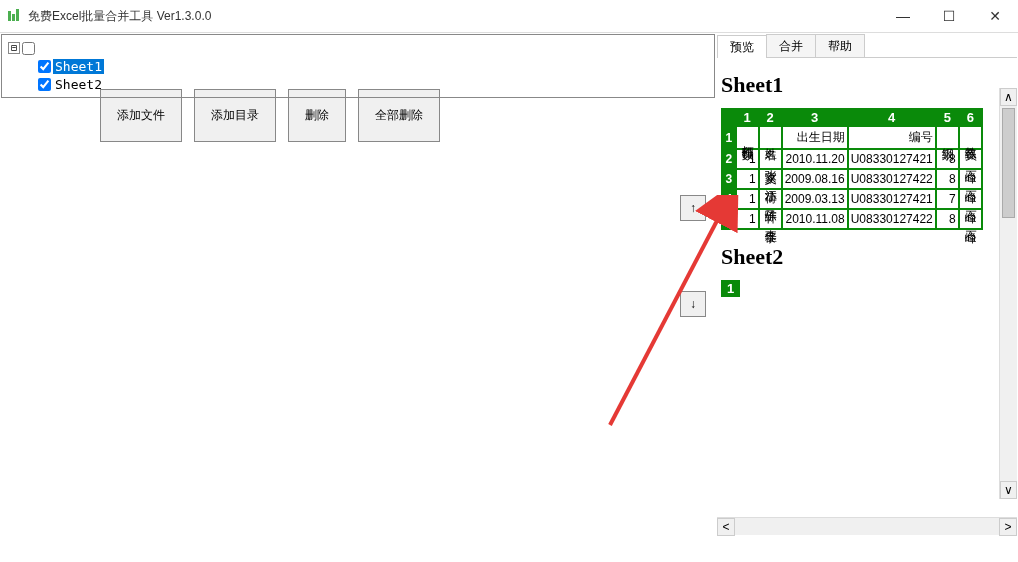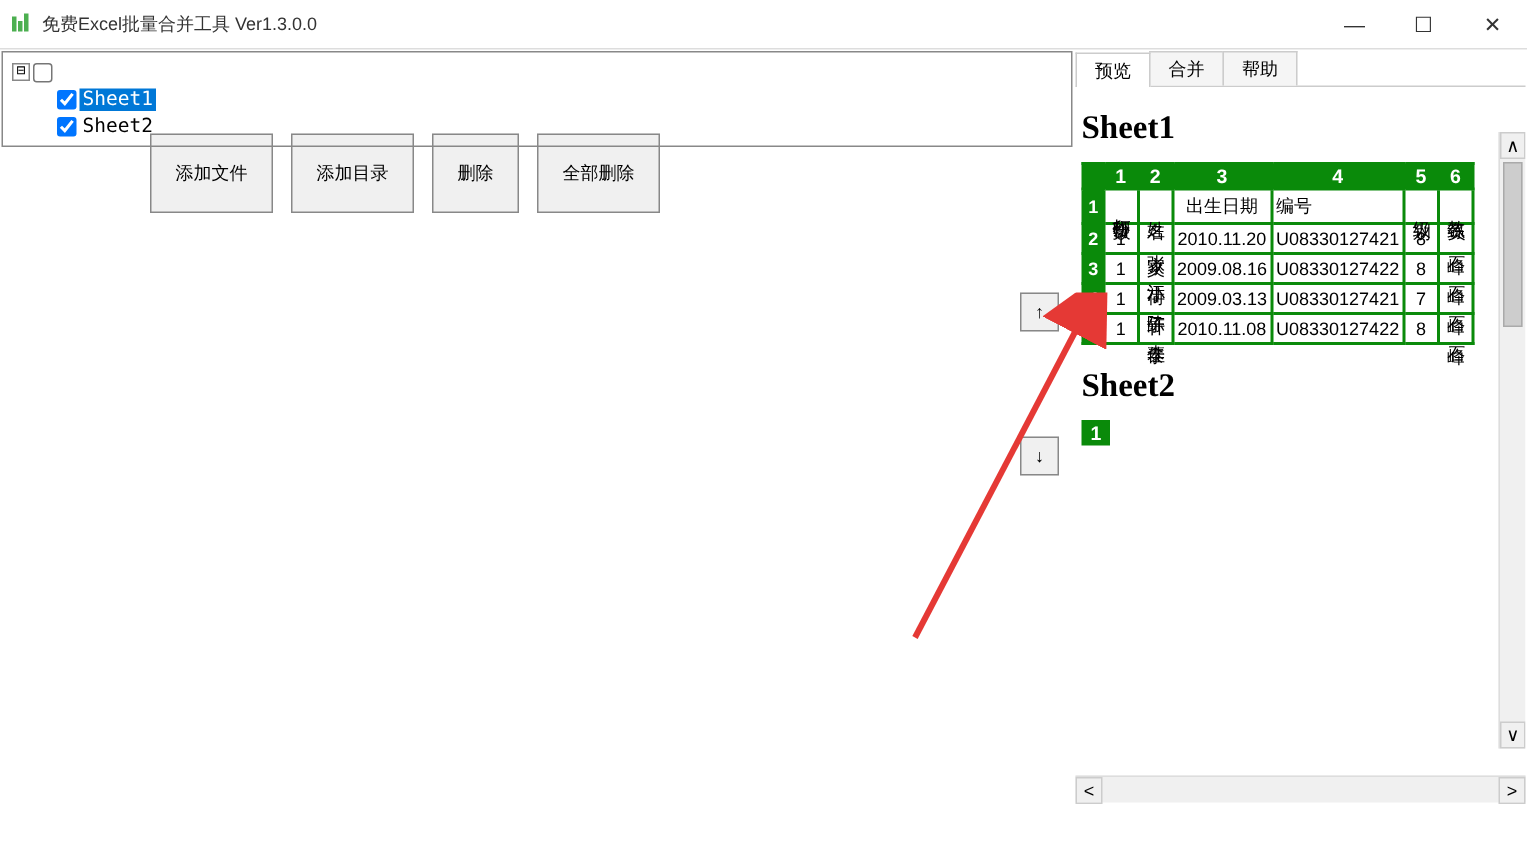--- a/index.html
+++ b/index.html
@@ -24,21 +24,21 @@
 .btn { border: 1px solid #888; background: #f0f0f0; padding: 17px 16px; font-size: 12px; cursor: pointer; font-family: inherit; }
 .right { flex: 1; margin: 1px 1px 0 2px; display: flex; flex-direction: column; }
 .tabs { display: flex; height: 24px; border-bottom: 1px solid #ccc; }
 .tab { padding: 3px 12px; font-size: 12px; border: 1px solid #ccc; border-bottom: none; background: #f5f5f5; margin-right: -1px; cursor: pointer; }
 .tab.active { background: #fff; position: relative; top: 1px; }
 .preview { flex: 1; overflow: auto; padding: 6px 4px; position: relative; }
 .preview h2 { font-family: "Times New Roman", serif; font-size: 22px; font-weight: bold; margin: 8px 0 10px 0; }
 table.gt { border-collapse: collapse; margin-bottom: 14px; }
 table.gt th, table.gt td { border: 2px solid #0a8a0a; }
 table.gt th { background: #0a8a0a; color: #fff; font-weight: bold; text-align: center; font-size: 13px; padding: 0 4px; }
-table.gt td { font-size: 12px; text-align: center; vertical-align: top; padding: 2px 2px; }
+table.gt td { font-size: 12px; text-align: right; vertical-align: top; padding: 2px 2px; }
 table.gt td.rh { background: #0a8a0a; color: #fff; font-weight: bold; text-align: center; vertical-align: middle; }
 .vert { writing-mode: vertical-rl; text-orientation: upright; letter-spacing: 1px; display: inline-block; }
 .hscroll { height: 18px; background: #f0f0f0; border-top: 1px solid #ddd; display: flex; align-items: center; }
 .hscroll .arrow { width: 18px; height: 18px; display: flex; align-items: center; justify-content: center; border: 1px solid #ccc; }
 .hscroll .track { flex: 1; }
 .vscroll { position: absolute; right: 0; top: 30px; bottom: 18px; width: 18px; background: #f0f0f0; border-left: 1px solid #ddd; display: flex; flex-direction: column; }
 .vscroll .arrow { height: 18px; display: flex; align-items: center; justify-content: center; border: 1px solid #ccc; }
 .vscroll .thumb { height: 110px; margin: 2px; background: #cdcdcd; border: 1px solid #aaa; }
 .arrow-overlay { position: absolute; pointer-events: none; }
 .mini { border-collapse: collapse; }
@@ -110,21 +110,21 @@
           <th>3</th>
           <th>4</th>
           <th>5</th>
           <th>6</th>
         </tr>
         <tr>
           <td class="rh">1</td>
           <td><span class="vert">打印份数</span></td>
           <td><span class="vert">姓名</span></td>
           <td>出生日期</td>
-          <td style="text-align:left;">编号</td>
+          <td style="text-align:right;">编号</td>
           <td><span class="vert">级别</span></td>
           <td><span class="vert">教练员</span></td>
         </tr>
         <tr>
           <td class="rh">2</td>
           <td>1</td>
           <td><span class="vert">张家义</span></td>
           <td>2010.11.20</td>
           <td>U08330127421</td>
           <td>8</td>

